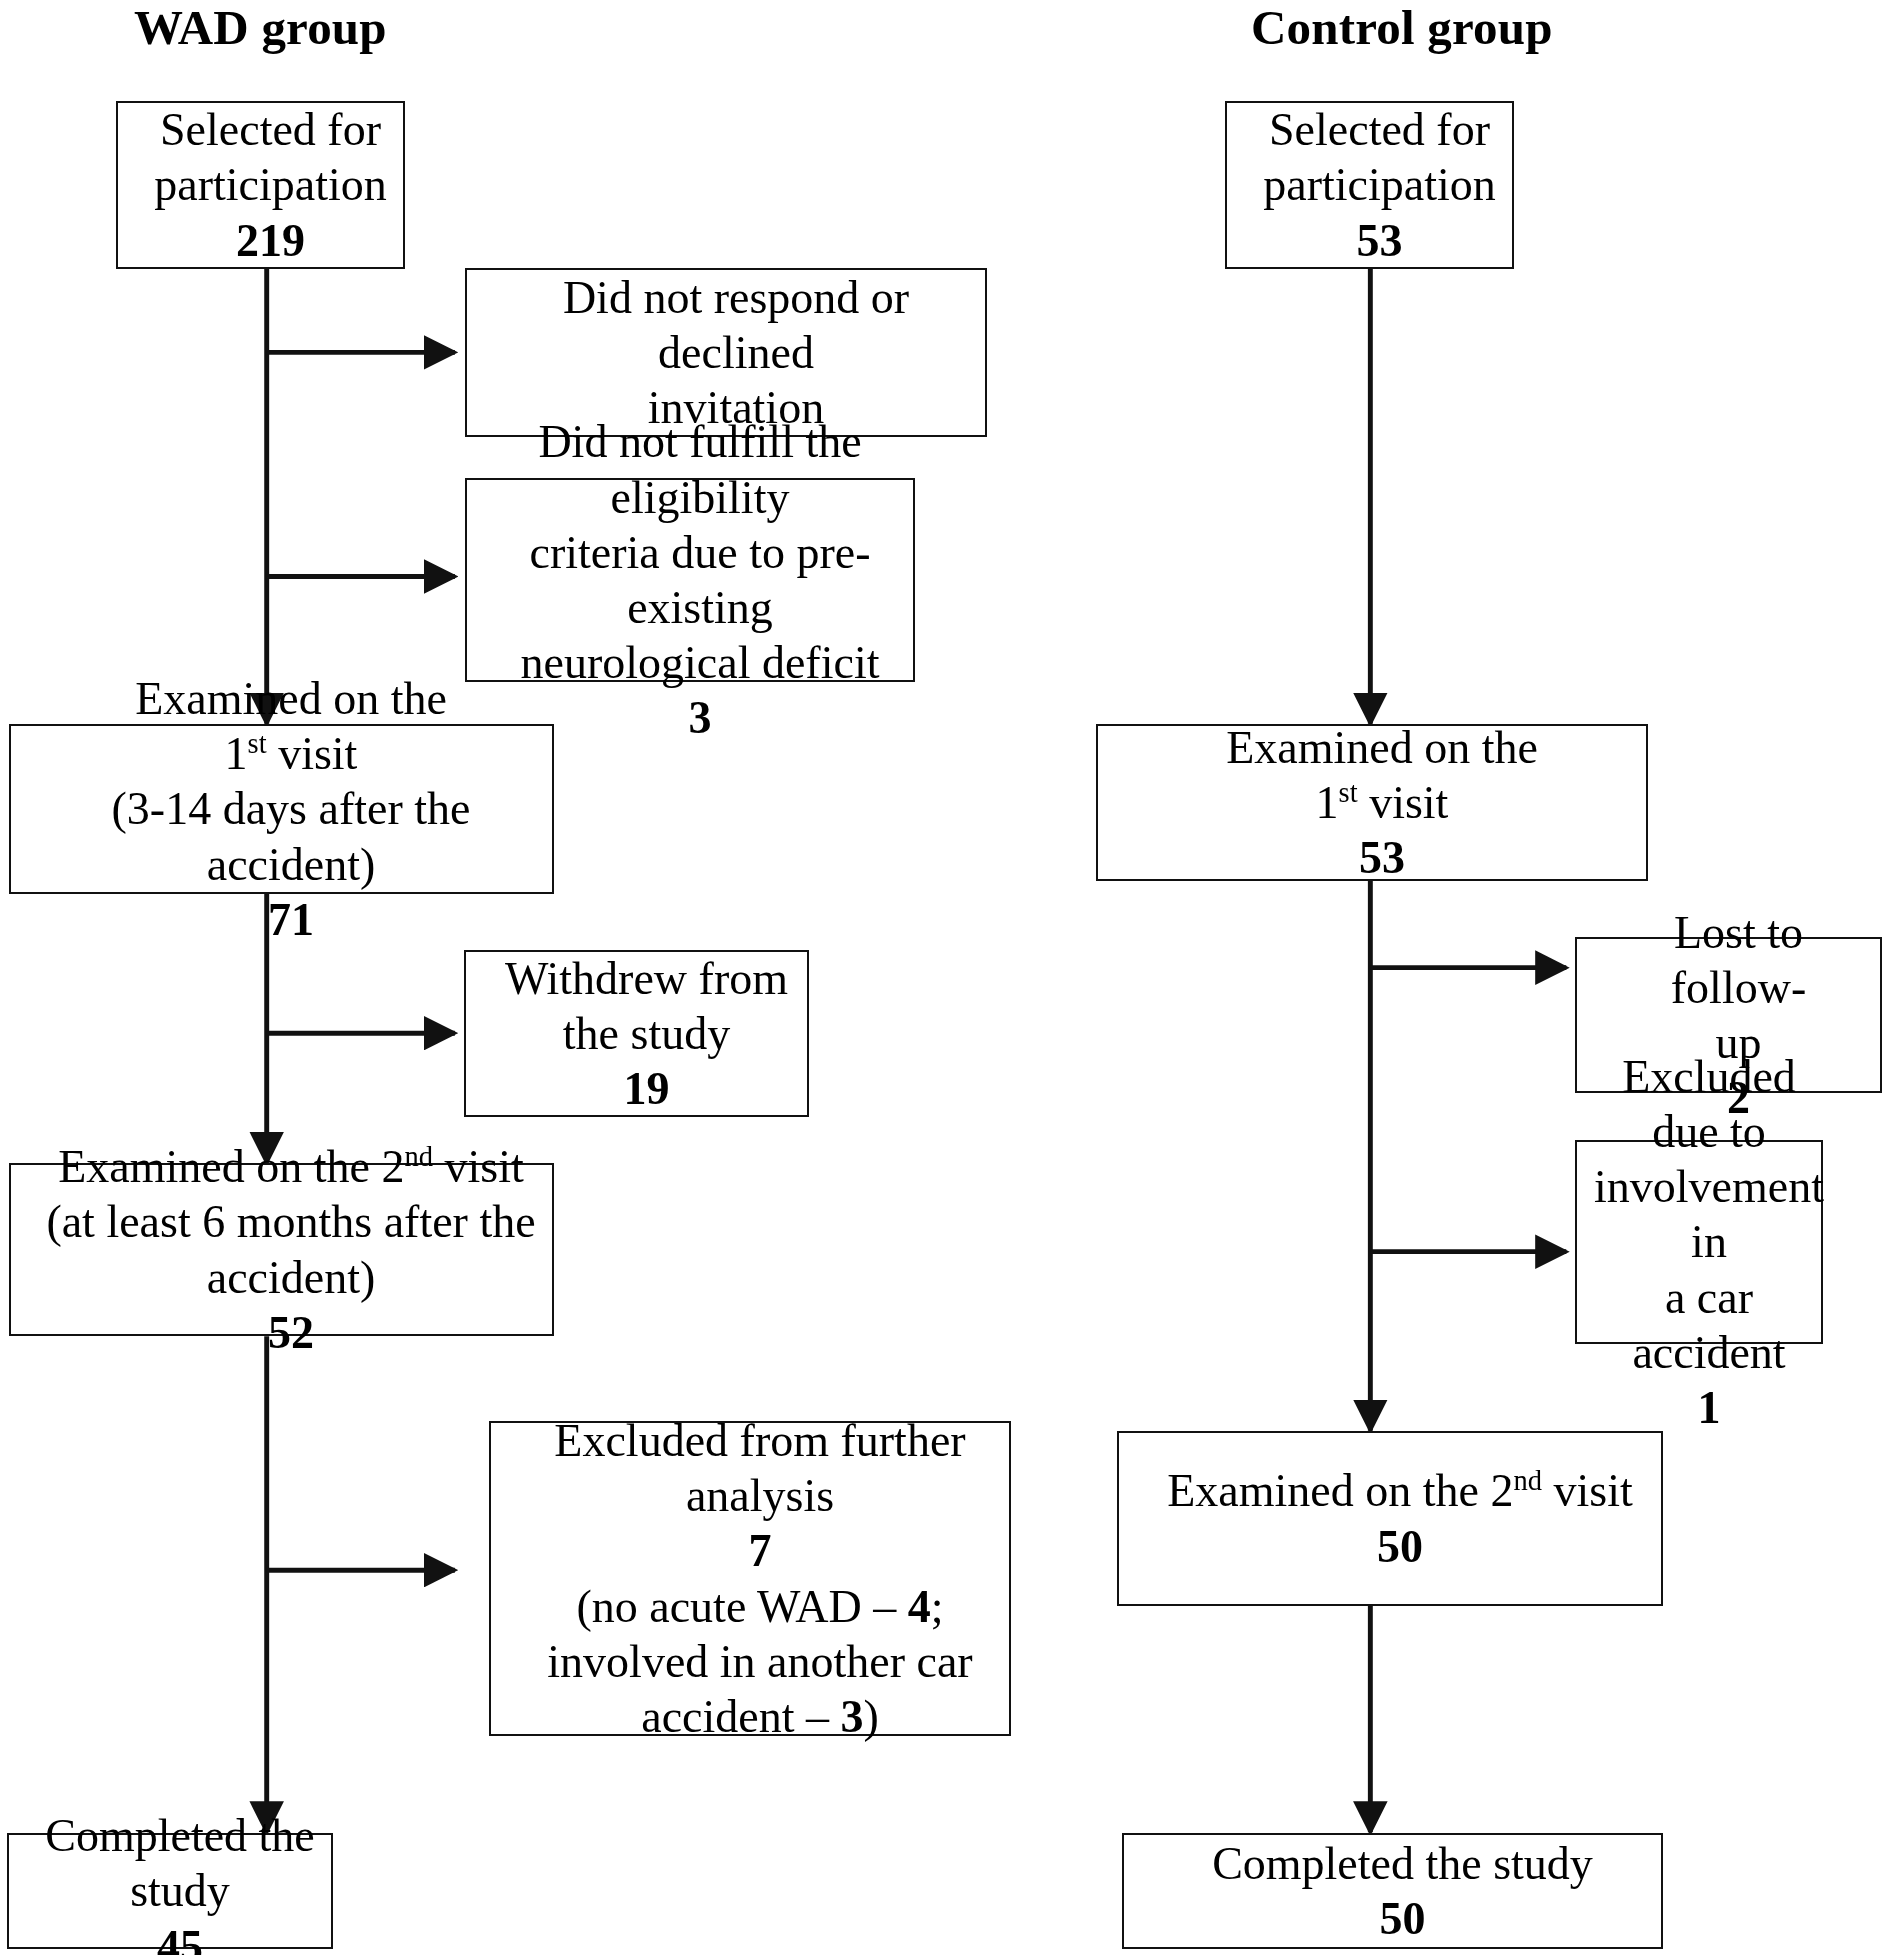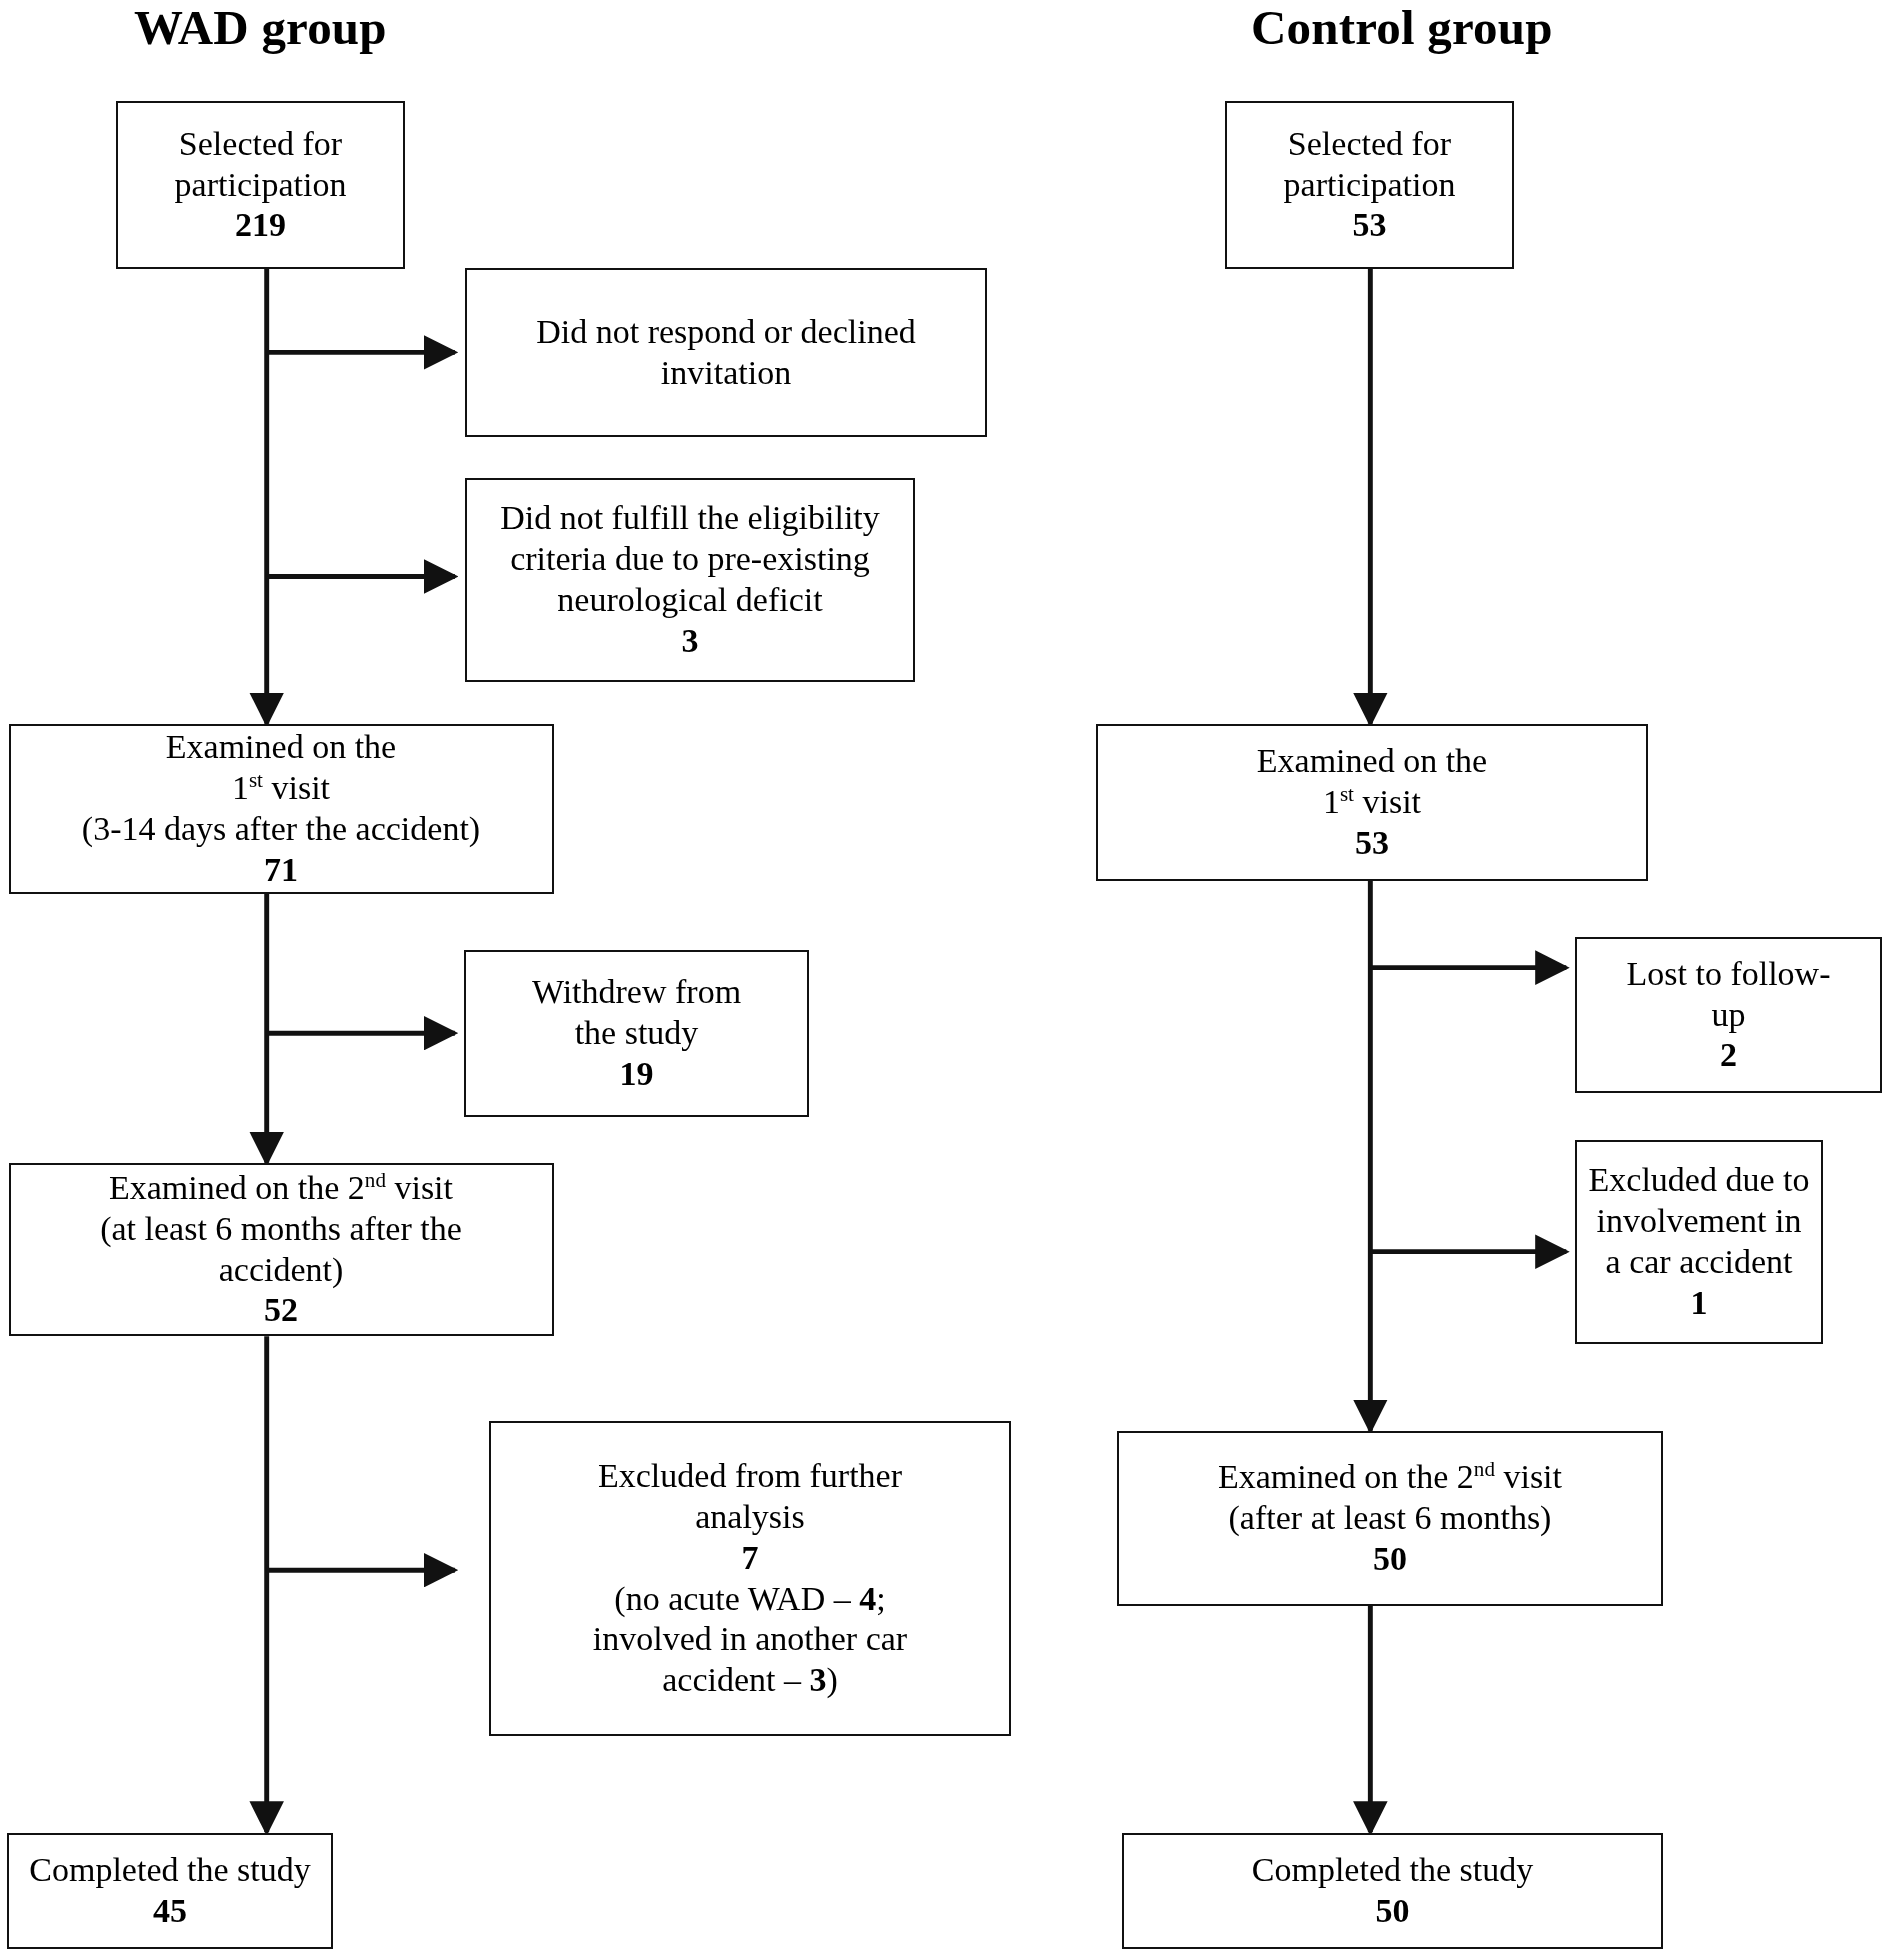--- a/index.html
+++ b/index.html
@@ -39,24 +39,25 @@
     position: absolute;
     box-sizing: border-box;
     border: 2.1px solid #111111;
     background: #ffffff;
     display: flex;
     align-items: center;
     justify-content: center;
     text-align: center;
   }
   .node-text {
-    font-size: 34px;
+    font-size: 46px;
     line-height: 1.20;
     padding: 0 7px;
     width: 100%;
+    margin-left: 20px;
   }
   .node-text .num {
     font-weight: bold;
   }
   sup {
     font-size: 0.62em;
     vertical-align: super;
     line-height: 0;
   }
 </style>
@@ -197,21 +198,20 @@
       <div>Excluded due to</div>
       <div>involvement in</div>
       <div>a car accident</div>
       <div class="num">1</div>
     </div>
   </div>
 
   <div class="node" style="left:1117px; top:1431px; width:546px; height:175px;">
     <div class="node-text">
       <div><span>Examined on the 2</span><sup>nd</sup><span> visit</span></div>
-      <div>(after at least 6 months)</div>
       <div class="num">50</div>
     </div>
   </div>
 
   <div class="node" style="left:1122px; top:1833px; width:541px; height:116px;">
     <div class="node-text">
       <div>Completed the study</div>
       <div class="num">50</div>
     </div>
   </div>

